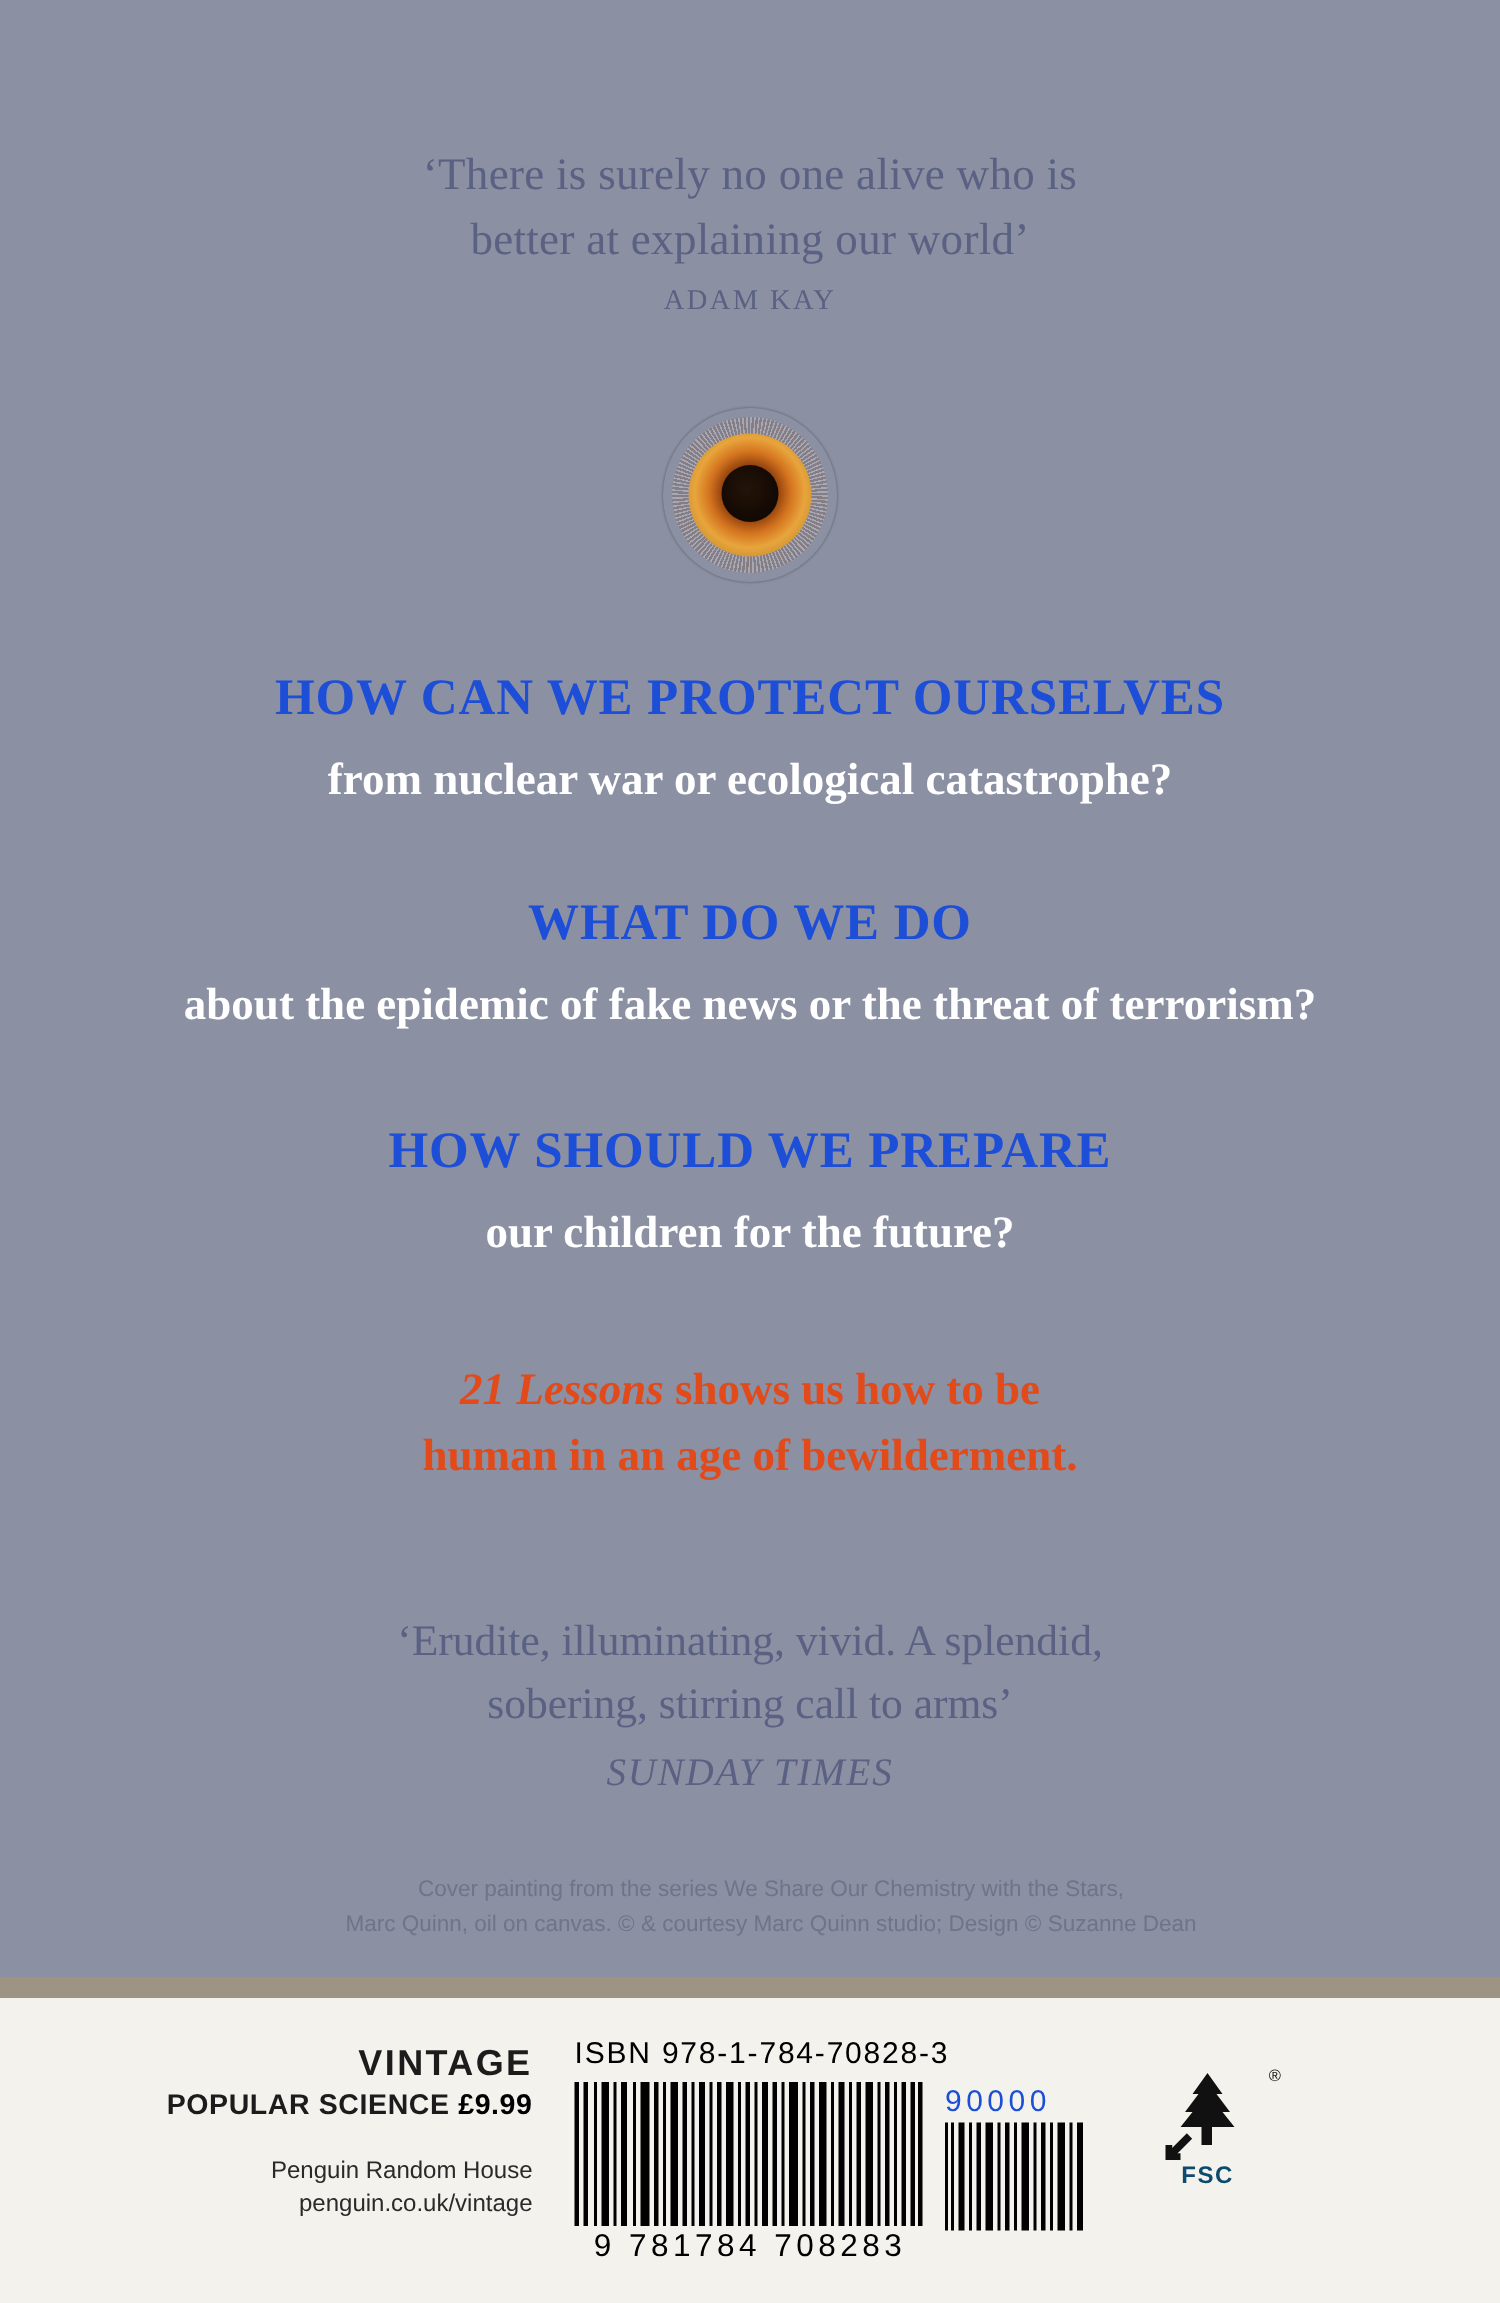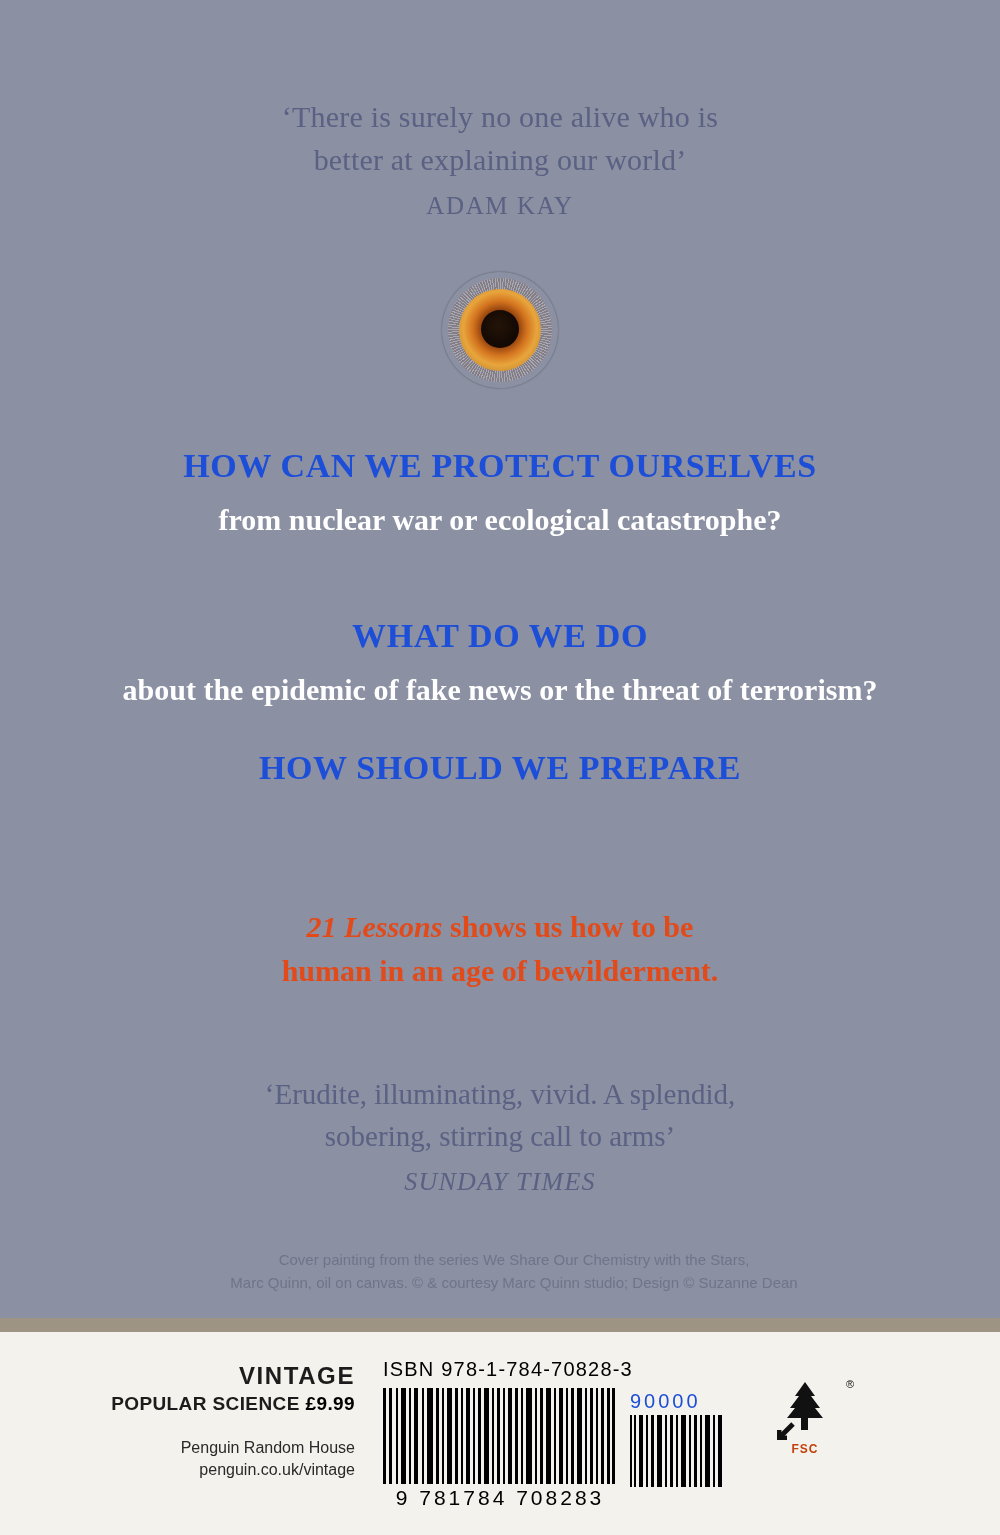--- a/index.html
+++ b/index.html
@@ -50,21 +50,21 @@
     width: 1000px;
     text-align: center;
     color: #5a6182;
     font-size: 30px;
     line-height: 1.42;
     letter-spacing: .2px;
   }
   .top-quote .attrib {
     display: block;
     margin-top: 7px;
-    font-size: 25px;
+    font-size: 19px;
     letter-spacing: 1.6px;
   }
 
   
   .eye-wrap {
     position: absolute;
     left: 50%;
     top: 272px;
     transform: translateX(-50%);
     width: 116px;
@@ -128,21 +128,21 @@
     line-height: 1.2;
   }
   .q-sub {
     color: #ffffff;
     font-size: 30px;
     font-weight: bold;
     line-height: 1.25;
     margin-top: 14px;
   }
   #block1 { top: 446px; }
-  #block2 { top: 616px; }
+  #block2 { top: 596px; }
   #block3 { top: 748px; }
 
   .shows-us {
     position: absolute;
     left: 0;
     top: 905px;
     width: 1000px;
     text-align: center;
     color: #e24a1a;
     font-size: 30px;
@@ -269,24 +269,24 @@
   .fsc {
     position: absolute;
     left: 760px;
     top: 1378px;
     width: 90px;
     text-align: center;
   }
   .fsc svg { display: block; margin: 0 auto; }
   .fsc .fsc-label {
     font-family: "Liberation Sans", sans-serif;
-    font-size: 12px;
+    font-size: 16px;
     font-weight: bold;
     letter-spacing: 1px;
-    color: #c2410c;
+    color: #0c4a6e;
     margin-top: 2px;
   }
   .fsc .reg {
     position: absolute;
     right: -4px;
     top: 0;
     font-family: "Liberation Sans", sans-serif;
     font-size: 11px;
     color: #111;
   }
@@ -318,20 +318,21 @@
     <div class="q-sub">from nuclear war or ecological catastrophe?</div>
   </div>
 
   <div class="blurb" id="block2">
     <div class="q-head">WHAT DO WE DO</div>
     <div class="q-sub">about the epidemic of fake news or the threat of terrorism?</div>
   </div>
 
   <div class="blurb" id="block3">
     <div class="q-head">HOW SHOULD WE PREPARE</div>
+    <div class="q-sub">our children for the future?</div>
   </div>
 
   <div class="shows-us">
     <div><span class="ital">21 Lessons</span><span> shows us how to be</span></div>
     <div>human in an age of bewilderment.</div>
   </div>
 
   <div class="bottom-quote">
     <div>‘Erudite, illuminating, vivid. A splendid,</div>
     <div>sobering, stirring call to arms’</div>

